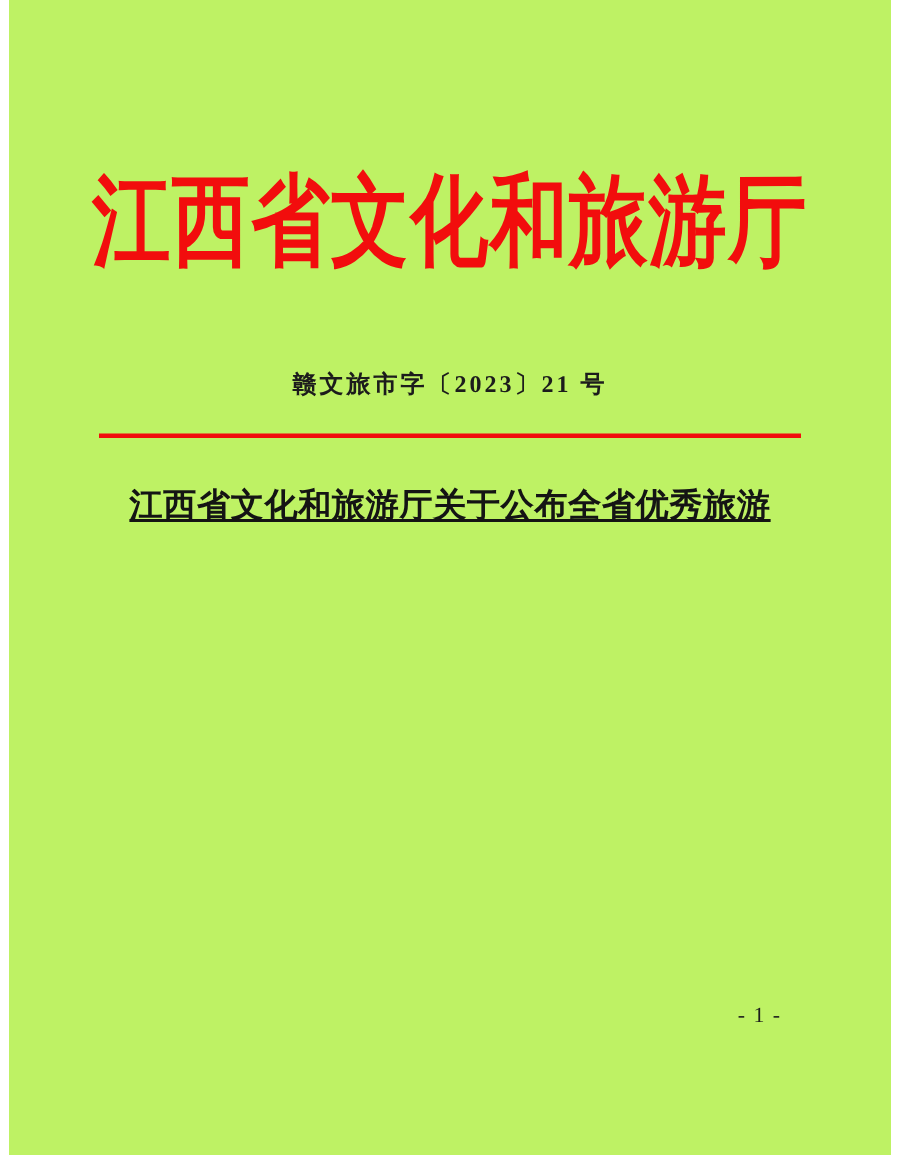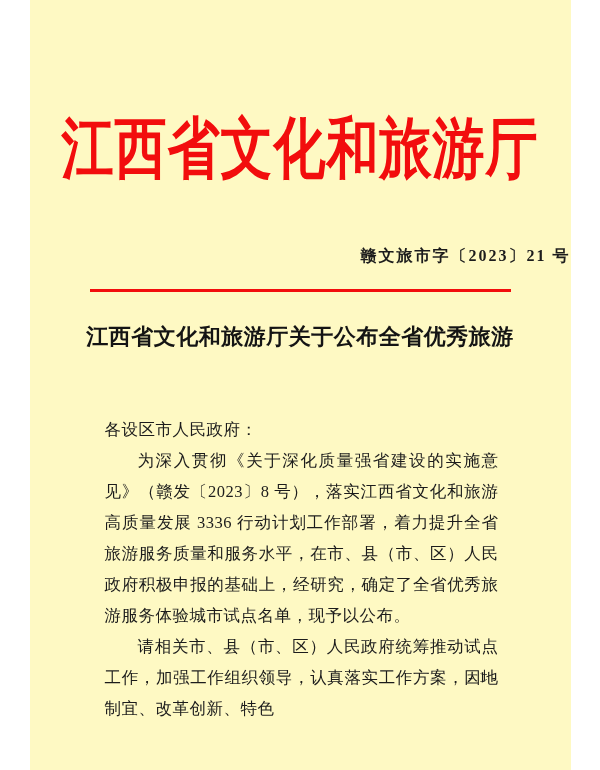--- a/index.html
+++ b/index.html
@@ -5,24 +5,24 @@
   :root {
     --red: #f20d0d;
     --ink: #1c1c1c;
   }
   * { margin: 0; padding: 0; box-sizing: border-box; }
   html, body {
     background: #ffffff;
   }
   .page {
     position: relative;
-    width: 541px;
+    width: 588px;
     height: 770px;
     margin: 0 auto;
-    background: #fef9c3;
+    background: #bef264;
     overflow: hidden;
     font-family: "Liberation Serif", "DejaVu Serif", serif;
     color: var(--ink, #1c1c1c);
   }
   
   .agency-title {
     position: absolute;
     top: 116px;
     left: 0;
     right: 0;
@@ -35,21 +35,21 @@
     transform: scaleY(1.28);
     transform-origin: top center;
     white-space: nowrap;
   }
   
   .doc-number {
     position: absolute;
     top: 246px;
     left: 0;
     right: 0;
-    text-align: right;
+    text-align: center;
     font-size: 16px;
     font-weight: 700;
     letter-spacing: 2px;
     color: var(--ink, #1c1c1c);
   }
   
   .red-rule {
     position: absolute;
     top: 289px;
     left: 60px;
@@ -63,21 +63,21 @@
     top: 321px;
     left: 40px;
     right: 40px;
     text-align: center;
     font-size: 22px;
     line-height: 31px;
     font-weight: 700;
     letter-spacing: 0.5px;
     color: #141414;
   }
-  .notice-title .t-line { display: block; }
+  .notice-title .t-line { display: block; text-decoration: underline; }
   
   .body-text {
     position: absolute;
     top: 414px;
     left: 75px;
     right: 72px;
     font-size: 16.5px;
     line-height: 31px;
     letter-spacing: 0.5px;
     text-align: justify;
@@ -107,21 +107,16 @@
   <div class="agency-title">江西省文化和旅游厅</div>
 
   <div class="doc-number">赣文旅市字〔2023〕21 号</div>
 
   <div class="red-rule"></div>
 
   <div class="notice-title">
     <span class="t-line">江西省文化和旅游厅关于公布全省优秀旅游</span>
   </div>
 
-  <div class="body-text">
-    <p class="salutation">各设区市人民政府：</p>
-    <p class="para">为深入贯彻《关于深化质量强省建设的实施意见》（赣发〔2023〕8 号），落实江西省文化和旅游高质量发展 3336 行动计划工作部署，着力提升全省旅游服务质量和服务水平，在市、县（市、区）人民政府积极申报的基础上，经研究，确定了全省优秀旅游服务体验城市试点名单，现予以公布。</p>
-    <p class="para">请相关市、县（市、区）人民政府统筹推动试点工作，加强工作组织领导，认真落实工作方案，因地制宜、改革创新、特色</p>
-  </div>
 
   <div class="page-number">- 1 -</div>
 
 </div>
 
 </body></html>

